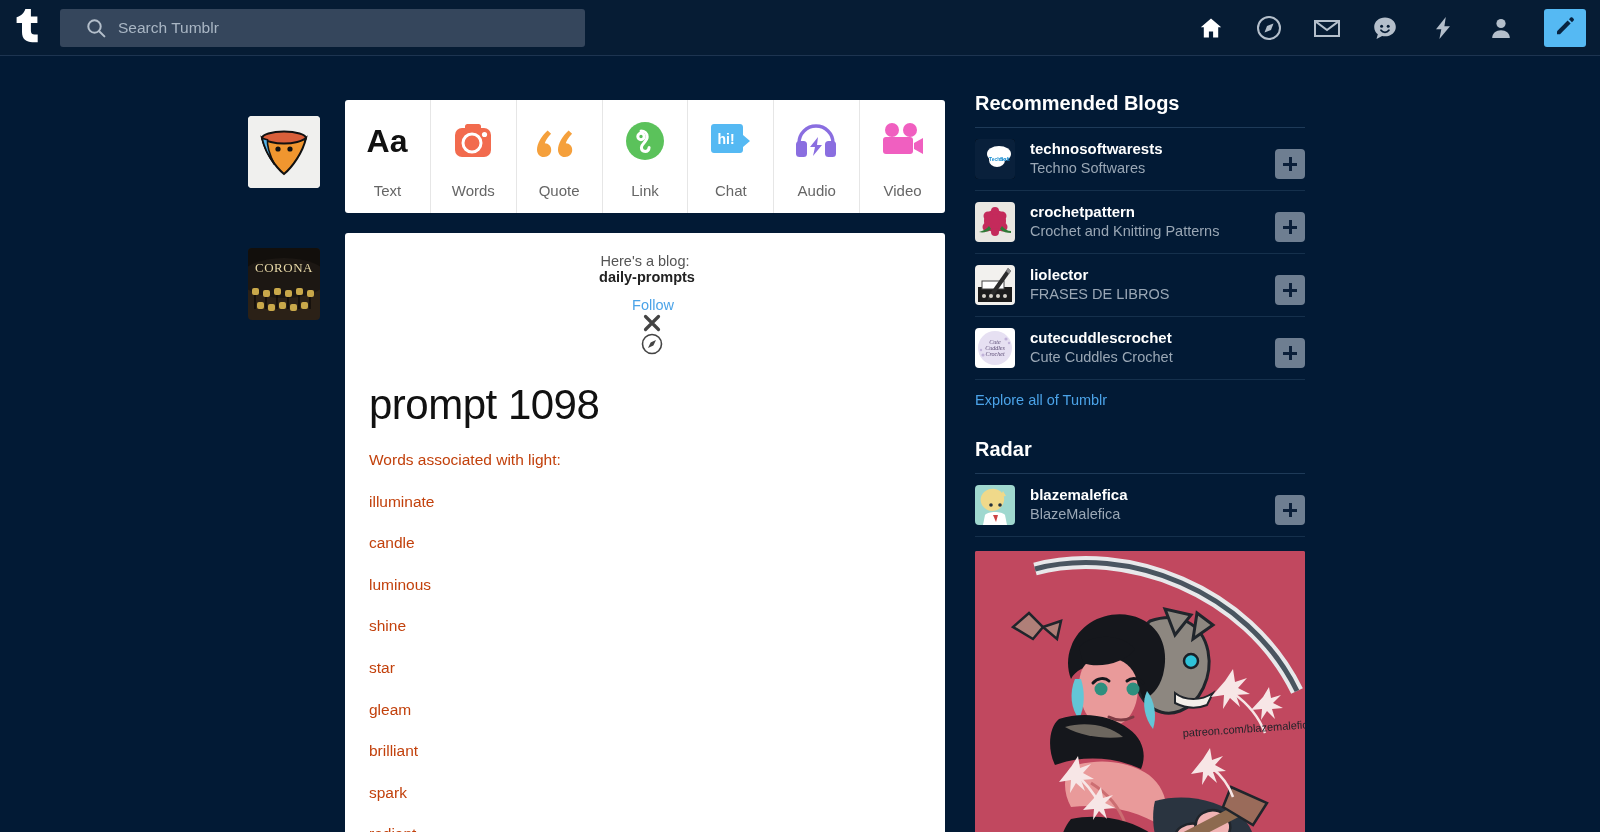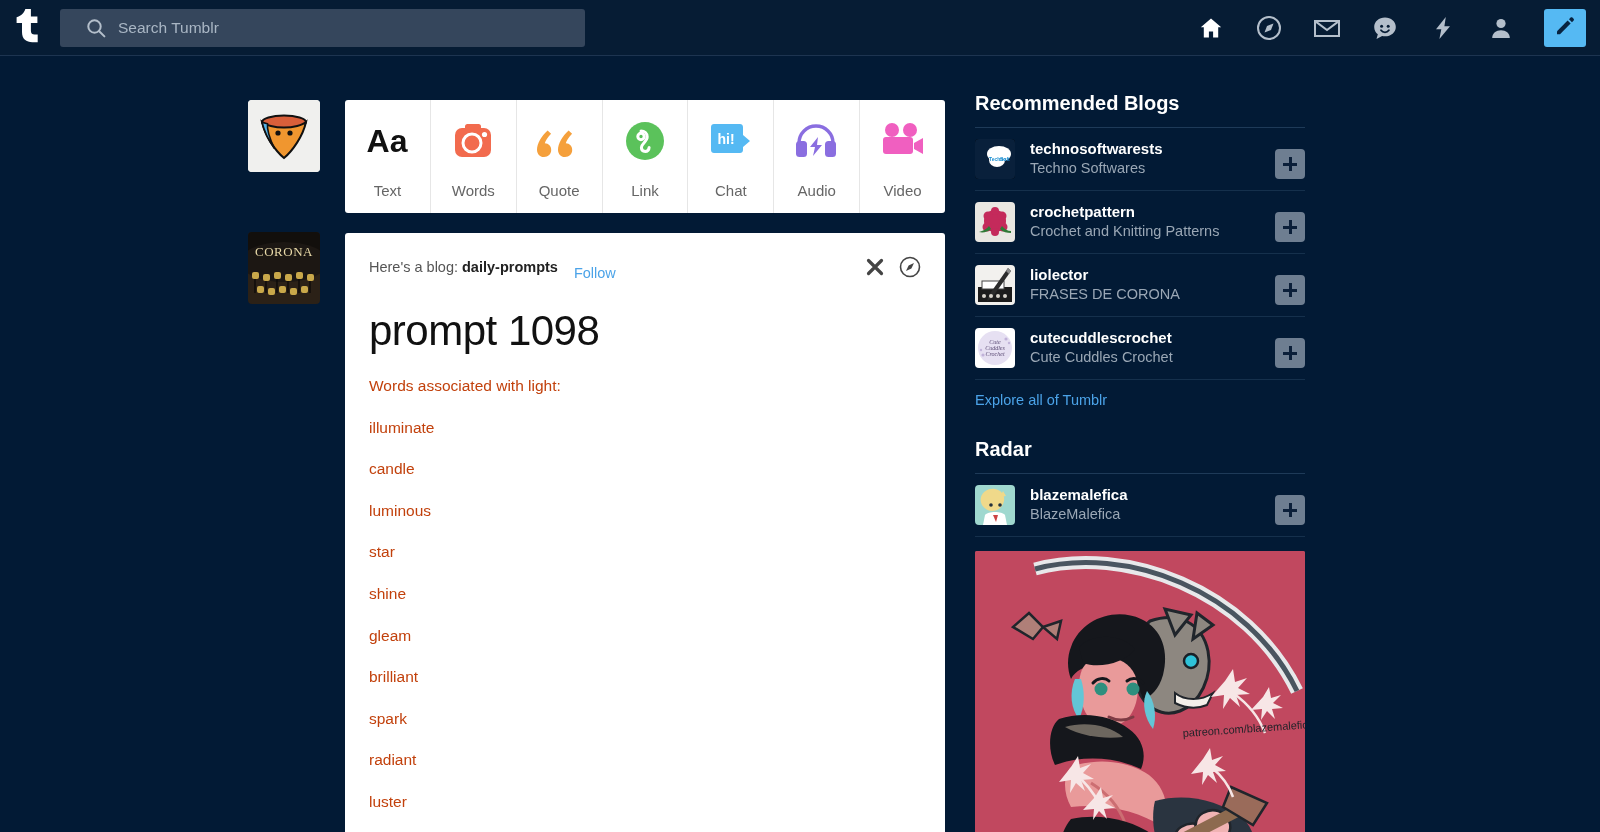--- a/index.html
+++ b/index.html
@@ -60,21 +60,21 @@
     background: #55b9f3;
     border-radius: 3px;
     display: flex; align-items: center; justify-content: center;
     margin-left: 14px; cursor: pointer;
   }
 
   
   .page { position: absolute; top: 56px; left: 0; width: 1600px; height: 776px; }
 
   
-  .rail { position: absolute; left: 248px; top: 44px; width: 72px; }
+  .rail { position: absolute; left: 248px; top: 60px; width: 72px; }
   .avatar-sq {
     width: 72px; height: 72px; border-radius: 4px;
     overflow: hidden; display: block;
   }
   .avatar-user { background: #f0f0ee; position: relative; }
   .avatar-blog { margin-top: 60px; }
 
   
   .center { position: absolute; left: 345px; top: 44px; width: 600px; }
 
@@ -100,20 +100,21 @@
     margin-top: 20px;
     width: 600px;
     background: #fff; border-radius: 3px;
     padding: 20px 24px 28px 24px;
     min-height: 620px;
   }
   .post-head {
     display: flex; align-items: center;
     font-size: 14.5px; color: #444;
     margin-bottom: 2px;
+    flex-direction: column;
   }
   .post-head .lead { color: #555; }
   .post-head .blogname { font-weight: bold; color: #222; margin-left: 4px; }
   .post-head .follow { color: #4ba3e8; margin-left: 16px; cursor: pointer; margin-top: 12px; }
   .post-head .spacer { flex: 1; }
   .headicon { margin-left: 14px; cursor: pointer; display: flex; align-items: center; }
 
   .post-title {
     font-size: 42px; font-weight: normal; color: #111;
     letter-spacing: -0.5px;
@@ -381,22 +382,22 @@
         </span>
       </div>
 
       <h1 class="post-title">prompt 1098</h1>
 
       <div class="post-body">
         <p>Words associated with light:</p>
         <p>illuminate</p>
         <p>candle</p>
         <p>luminous</p>
+        <p>shine</p>
         <p>star</p>
-        <p>shine</p>
         <p>gleam</p>
         <p>brilliant</p>
         <p>spark</p>
         <p>radiant</p>
         <p>luster</p>
       </div>
     </div>
   </div>
 
   <div class="sidebar">
@@ -458,21 +459,21 @@
           <g fill="#d8d4cc">
             <circle cx="9" cy="31" r="2"></circle>
               <circle cx="16" cy="31" r="2"></circle>
             <circle cx="23" cy="31" r="2"></circle>
               <circle cx="30" cy="31" r="2"></circle>
           </g>
         </svg>
       </span>
       <span class="blog-meta">
         <span class="blog-name" style="display: block;">liolector</span>
-        <span class="blog-desc" style="display: block;">FRASES DE CORONA</span>
+        <span class="blog-desc" style="display: block;">FRASES DE LIBROS</span>
       </span>
       <span class="plusbtn"></span>
     </div>
 
     <div class="blogrow">
       <span class="blog-av">
         <svg width="40" height="40" viewBox="0 0 40 40">
           <rect width="40" height="40" fill="#ffffff"></rect>
           <circle cx="20" cy="20" r="17" fill="#e6e0f2"></circle>
           <text x="20" y="16" font-family="Liberation Serif, serif" font-size="6" fill="#5a4a74" text-anchor="middle" font-style="italic">Cute</text>

